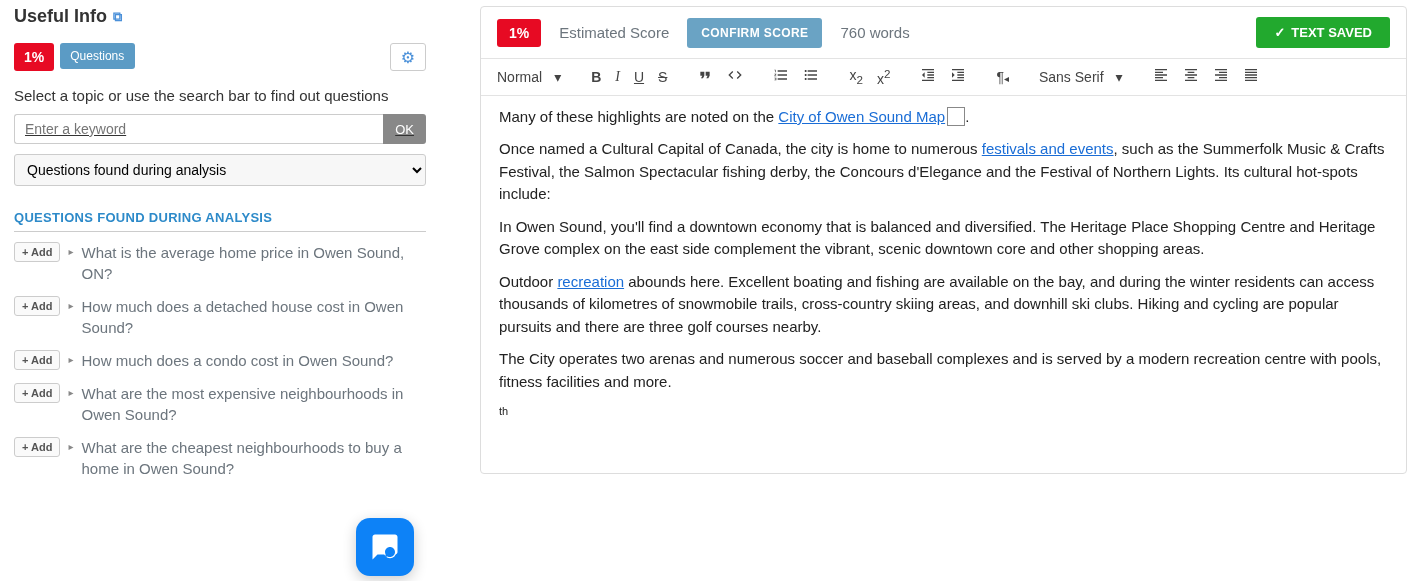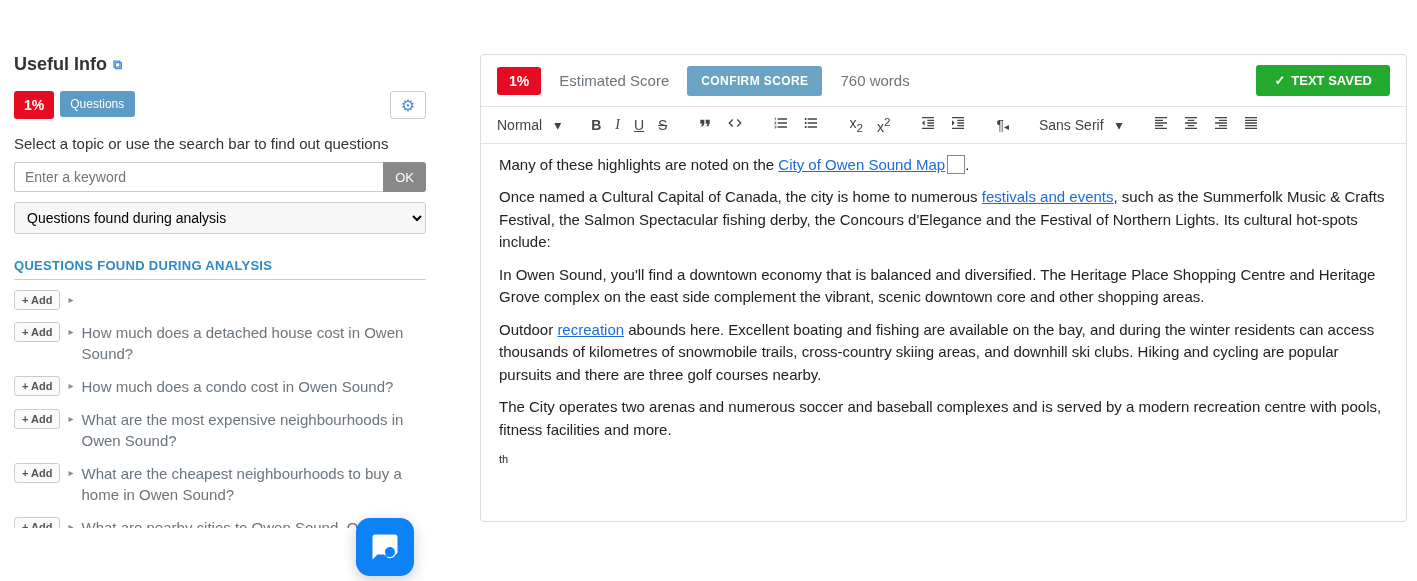--- a/index.html
+++ b/index.html
@@ -1,34 +1,34 @@
 <!DOCTYPE html>
 <html><head>
   <meta charset="utf-8">
   <style>
     * { box-sizing: border-box; margin: 0; padding: 0; }
     body { font-family: -apple-system, BlinkMacSystemFont, "Segoe UI", Arial, sans-serif; font-size: 14px; color: #333; background: #fff; }
-    .app { display: flex; height: 480px; width: 1417px; margin-top: 48px; }
+    .app { display: flex; height: 480px; width: 1417px; }
     .left-panel { width: 440px; padding: 6px 14px; overflow-y: auto; position: relative; }
     .left-panel::-webkit-scrollbar { width: 14px; }
     .left-panel::-webkit-scrollbar-thumb { background: #ccc; border-radius: 7px; }
     .right-panel { flex: 1; border: 1px solid #ddd; border-radius: 4px; margin: 6px 10px 6px 40px; overflow: hidden; display: flex; flex-direction: column; position: relative; }
     
     .page-title { font-size: 18px; font-weight: bold; margin-bottom: 16px; display: flex; align-items: center; gap: 6px; }
     .ext-icon { color: #4a90d9; font-size: 13px; }
     
     .row-controls { display: flex; gap: 6px; margin-bottom: 16px; }
     .badge-red { background: #e70a23; color: #fff; font-weight: bold; padding: 6px 10px; border-radius: 3px; font-size: 14px; }
     .select-topic { flex: 1; background: #5b9bc5; color: #fff; border: none; padding: 6px 10px; border-radius: 3px; font-size: 12px; appearance: none; position: relative; }
     .select-wrap { position: relative; flex: 1; }
     .select-wrap::after { content: "▾"; position: absolute; right: 10px; top: 50%; transform: translateY(-50%); color: #fff; pointer-events: none; font-size: 12px; }
     .gear-btn { width: 36px; background: #fff; border: 1px solid #ccc; border-radius: 3px; color: #4a90d9; font-size: 16px; cursor: pointer; }
     
     .instruction { color: #333; margin-bottom: 10px; font-size: 15px; }
-    .search-row { display: flex; margin-bottom: 10px; }
+    .search-row { display: flex; margin-bottom: 10px; text-decoration: underline; }
     .search-input { flex: 1; border: 1px solid #ccc; border-right: none; padding: 6px 10px; border-radius: 3px 0 0 3px; font-size: 14px; color: #999; }
     .ok-btn { background: #888; color: #fff; border: none; padding: 6px 12px; border-radius: 0 3px 3px 0; font-size: 13px; cursor: pointer; }
     .select-questions { width: 100%; border: 1px solid #ccc; padding: 6px 8px; border-radius: 3px; font-size: 14px; background: #f7f7f7; margin-bottom: 24px; }
     
     .section-title { color: #2d8ac9; font-weight: bold; font-size: 13px; letter-spacing: 0.3px; border-bottom: 1px solid #ccc; padding-bottom: 6px; margin-bottom: 10px; }
     
     .q-item { display: flex; align-items: flex-start; gap: 8px; margin-bottom: 12px; }
     .add-btn { border: 1px solid #ccc; background: #fafafa; color: #555; padding: 3px 7px; border-radius: 3px; font-size: 11px; cursor: pointer; white-space: nowrap; font-weight: bold; }
     .expand-arrow { color: #888; font-size: 10px; margin-top: 4px; }
     .q-text { color: #6c757d; font-size: 15px; line-height: 1.4; }
@@ -94,20 +94,21 @@
 
     <select class="select-questions">
       <option>Questions found during analysis</option>
     </select>
 
     <div class="section-title">QUESTIONS FOUND DURING ANALYSIS</div>
 
     <div class="q-item">
       <button class="add-btn">+ <span>Add</span></button>
       <span class="expand-arrow">▸</span>
+      <span class="q-text">What is the average home price in Owen Sound, ON?</span>
     </div>
     <div class="q-item">
       <button class="add-btn">+ <span>Add</span></button>
       <span class="expand-arrow">▸</span>
       <span class="q-text">How much does a detached house cost in Owen Sound?</span>
     </div>
     <div class="q-item">
       <button class="add-btn">+ <span>Add</span></button>
       <span class="expand-arrow">▸</span>
       <span class="q-text">How much does a condo cost in Owen Sound?</span>

